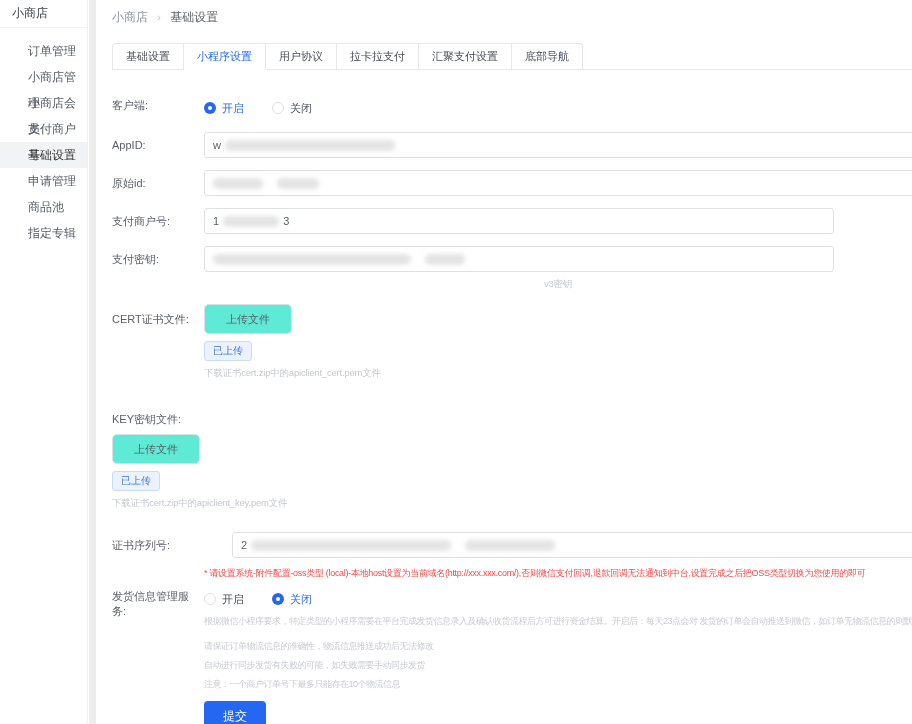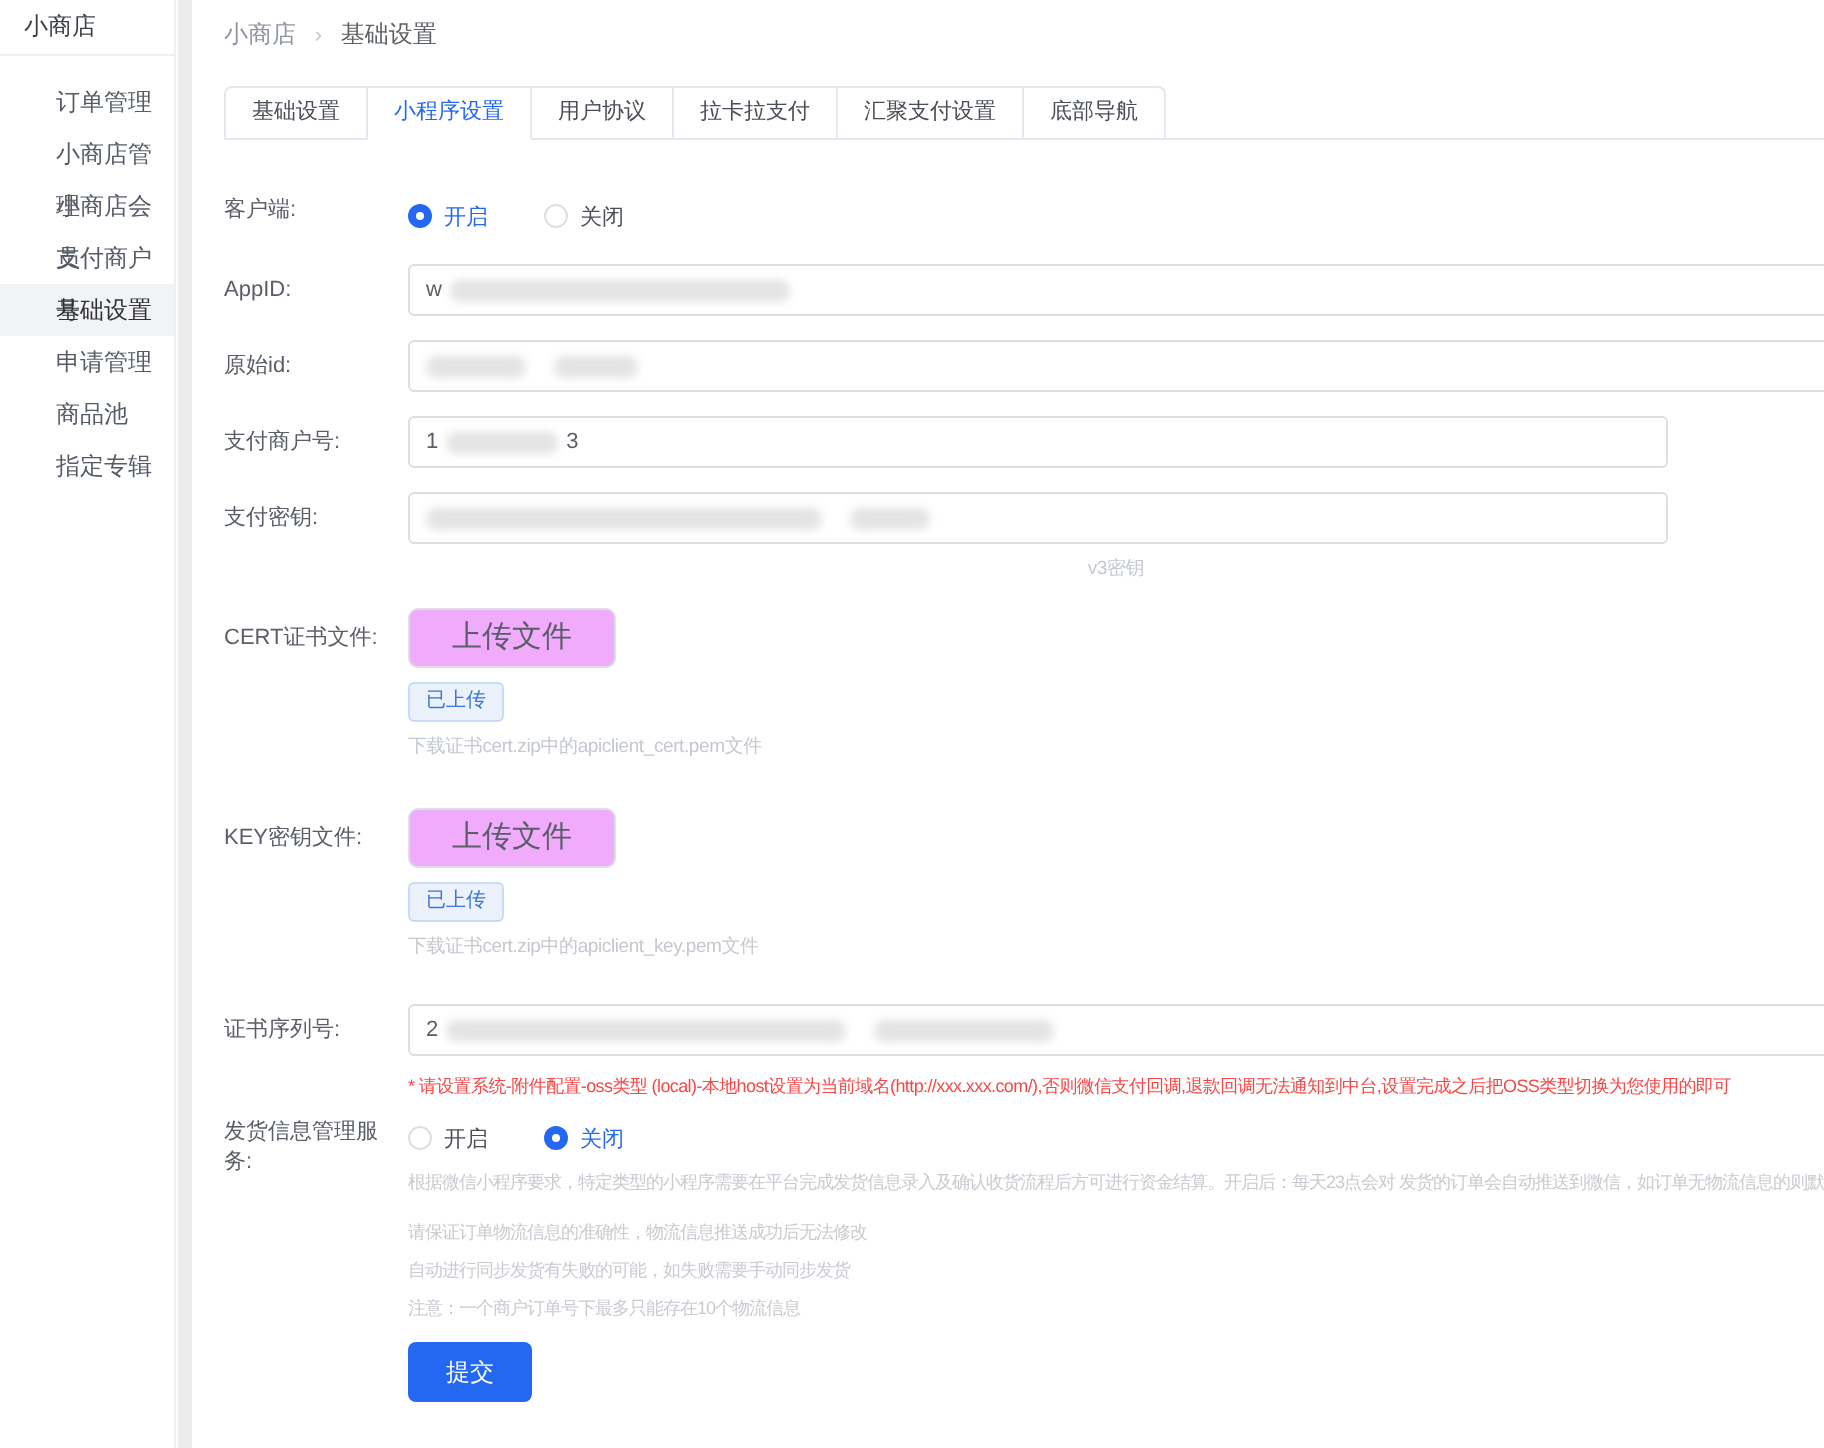--- a/index.html
+++ b/index.html
@@ -54,27 +54,27 @@
   .radio-line { display:flex; align-items:center; height:18px; margin-top:1px; }
   .radio { display:flex; align-items:center; margin-right:28px; cursor:pointer; }
   .rdot { width:12px; height:12px; border-radius:50%; border:1px solid #dcdfe6; background:#fff; margin-right:6px; flex-shrink:0; }
   .radio.checked .rdot { border:none; background:#2468f2; position:relative; }
   .radio.checked .rdot::after { content:""; position:absolute; left:4px; top:4px; width:4px; height:4px; border-radius:50%; background:#fff; }
   .rlabel { font-size:11px; color:#4a4f57; }
   .radio.checked .rlabel { color:#2468f2; }
 
   .hint { margin-top:6px; font-size:9.5px; color:#c4c8cf; letter-spacing:-0.2px;text-align:center; }
 
-  .upload-btn { display:inline-block; height:30px; line-height:28px; padding:0 21px; background:#f0abfc;
-    border:1px solid #dcdfe6; border-radius:5px; font-size:15px; color:#5a5e66; cursor:pointer; }
+  .upload-btn { display:inline-block; height:30px; line-height:28px; padding:0 21px; background:#5eead4;
+    border:1px solid #dcdfe6; border-radius:5px; font-size:11px; color:#5a5e66; cursor:pointer; }
   .tag { display:inline-block; margin-top:7px; height:20px; line-height:18px; padding:0 8px;
     background:#ebf2fc; border:1px solid #c9dcf6; border-radius:3px; font-size:10px; color:#3a76d9; }
   .file-hint { margin-top:6px; font-size:9.5px; color:#c4c8cf; letter-spacing:-0.2px; }
   .mt24 { margin-top:24px; }
-  .mt22 { margin-top:22px; }
+  .mt22 { margin-top:22px;gap:28px; }
 
   .warning-row { margin-top:8px; margin-bottom:0; }
   .warning { font-size:9px; color:#f54949; white-space:nowrap; letter-spacing:-0.3px; line-height:14px; overflow:hidden; }
 
   .ship-row { margin-top:9px; margin-bottom:0; }
   .desc { margin-top:4px; }
   .desc-line { font-size:9px; color:#c9cbd1; letter-spacing:-0.5px; white-space:nowrap; overflow:hidden; line-height:19px; }
   .desc-line.first { margin-bottom:6px; }
 
   .submit-row { margin-top:7px; margin-bottom:0; }
@@ -185,21 +185,21 @@
 
       <div class="row" style="margin-top:13px; margin-bottom:0;">
         <div class="lbl" style="line-height:30px;">CERT证书文件:</div>
         <div class="ctl">
           <span class="upload-btn">上传文件</span>
           <div><span class="tag">已上传</span></div>
           <div class="file-hint">下载证书cert.zip中的apiclient_cert.pem文件</div>
         </div>
       </div>
 
-      <div class="row mt24" style="margin-bottom:0;">
+      <div class="row mt24" style="margin-bottom:0;flex-direction:column;">
         <div class="lbl" style="line-height:30px;">KEY密钥文件:</div>
         <div class="ctl">
           <span class="upload-btn">上传文件</span>
           <div><span class="tag">已上传</span></div>
           <div class="file-hint">下载证书cert.zip中的apiclient_key.pem文件</div>
         </div>
       </div>
 
       <div class="row input-row mt22" style="margin-bottom:0;">
         <div class="lbl">证书序列号:</div>

